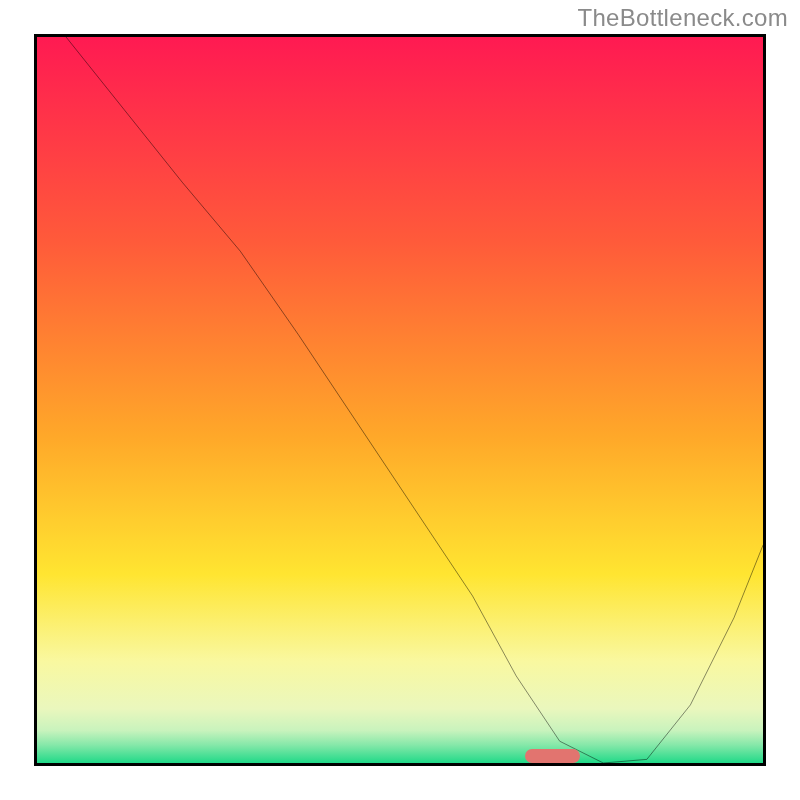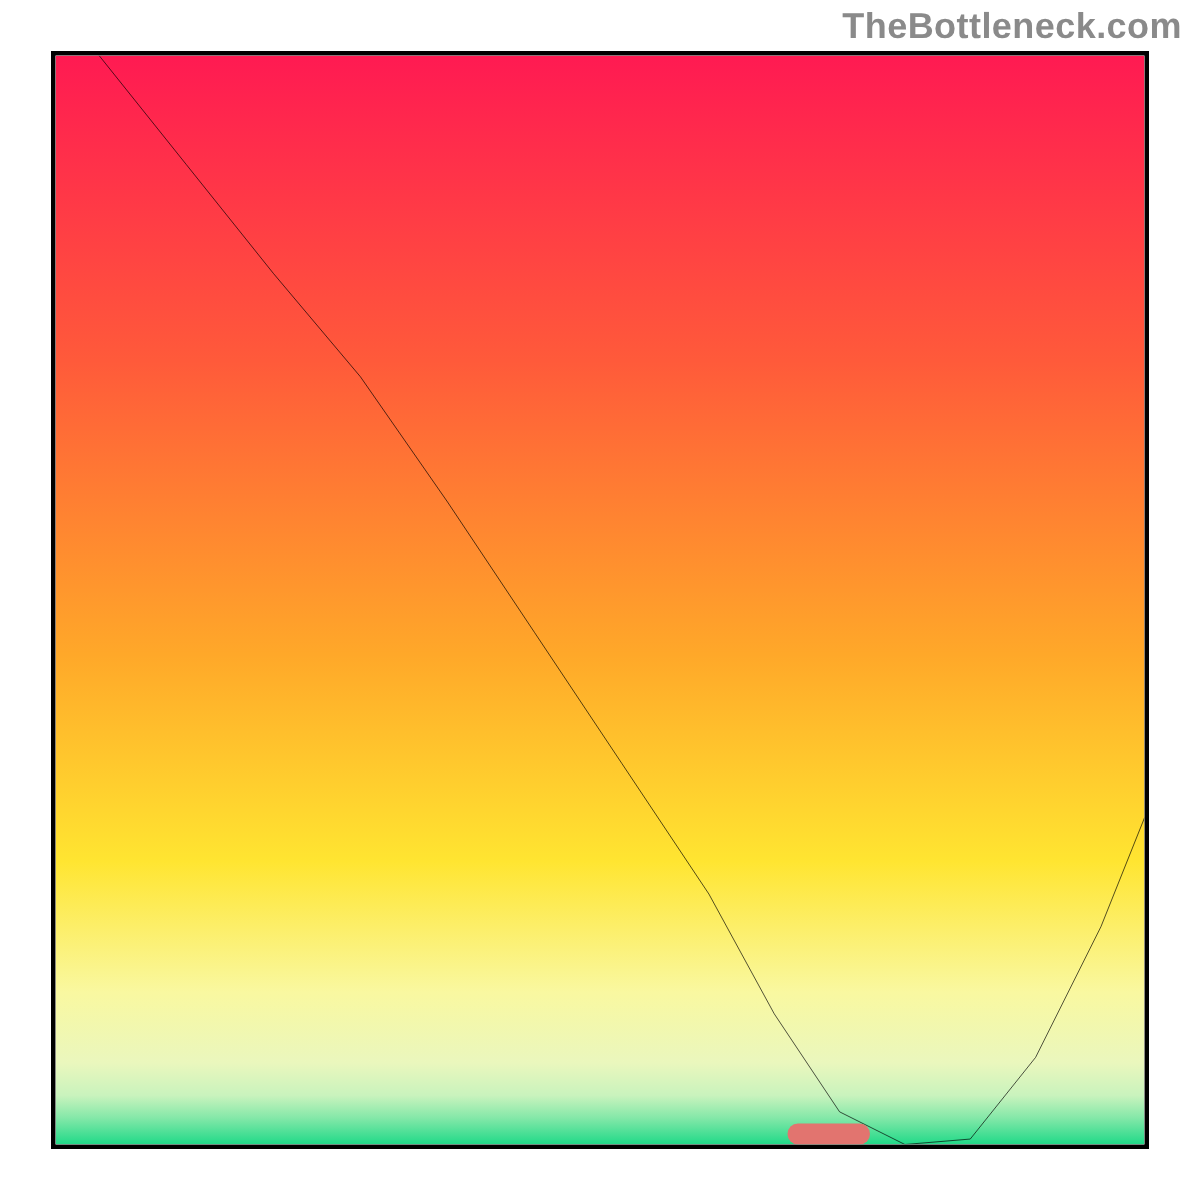--- a/index.html
+++ b/index.html
@@ -13,21 +13,21 @@
   .wrap {
     position: relative;
     width: 800px;
     height: 800px;
   }
   .attrib {
     position: absolute;
     top: 4px;
     right: 12px;
     font-size: 24px;
-    font-weight: 700;
+    font-weight: 400;
     color: #8a8a8a;
     letter-spacing: 0.3px;
   }
   .plot {
     position: absolute;
     left: 34px;
     top: 34px;
     width: 732px;
     height: 732px;
     box-sizing: border-box;

